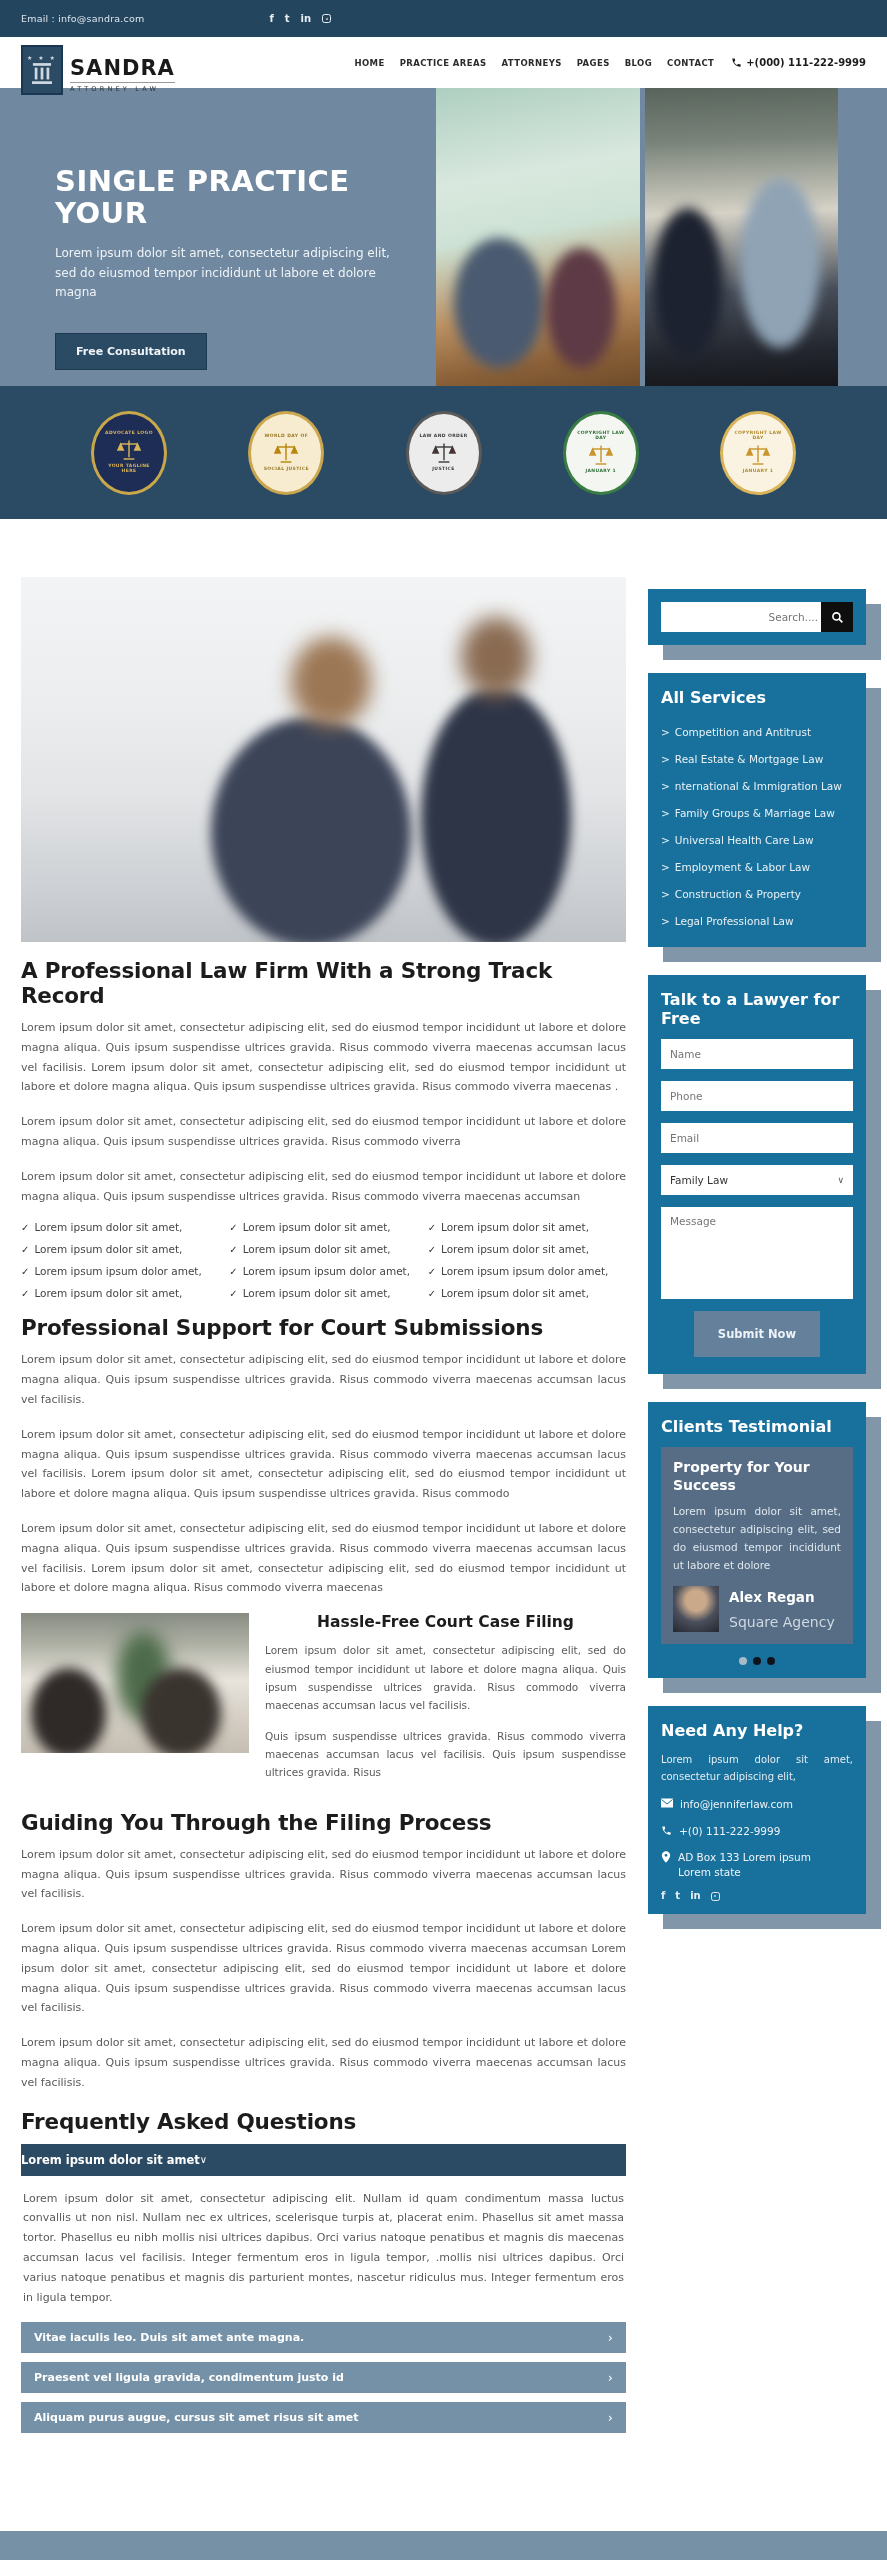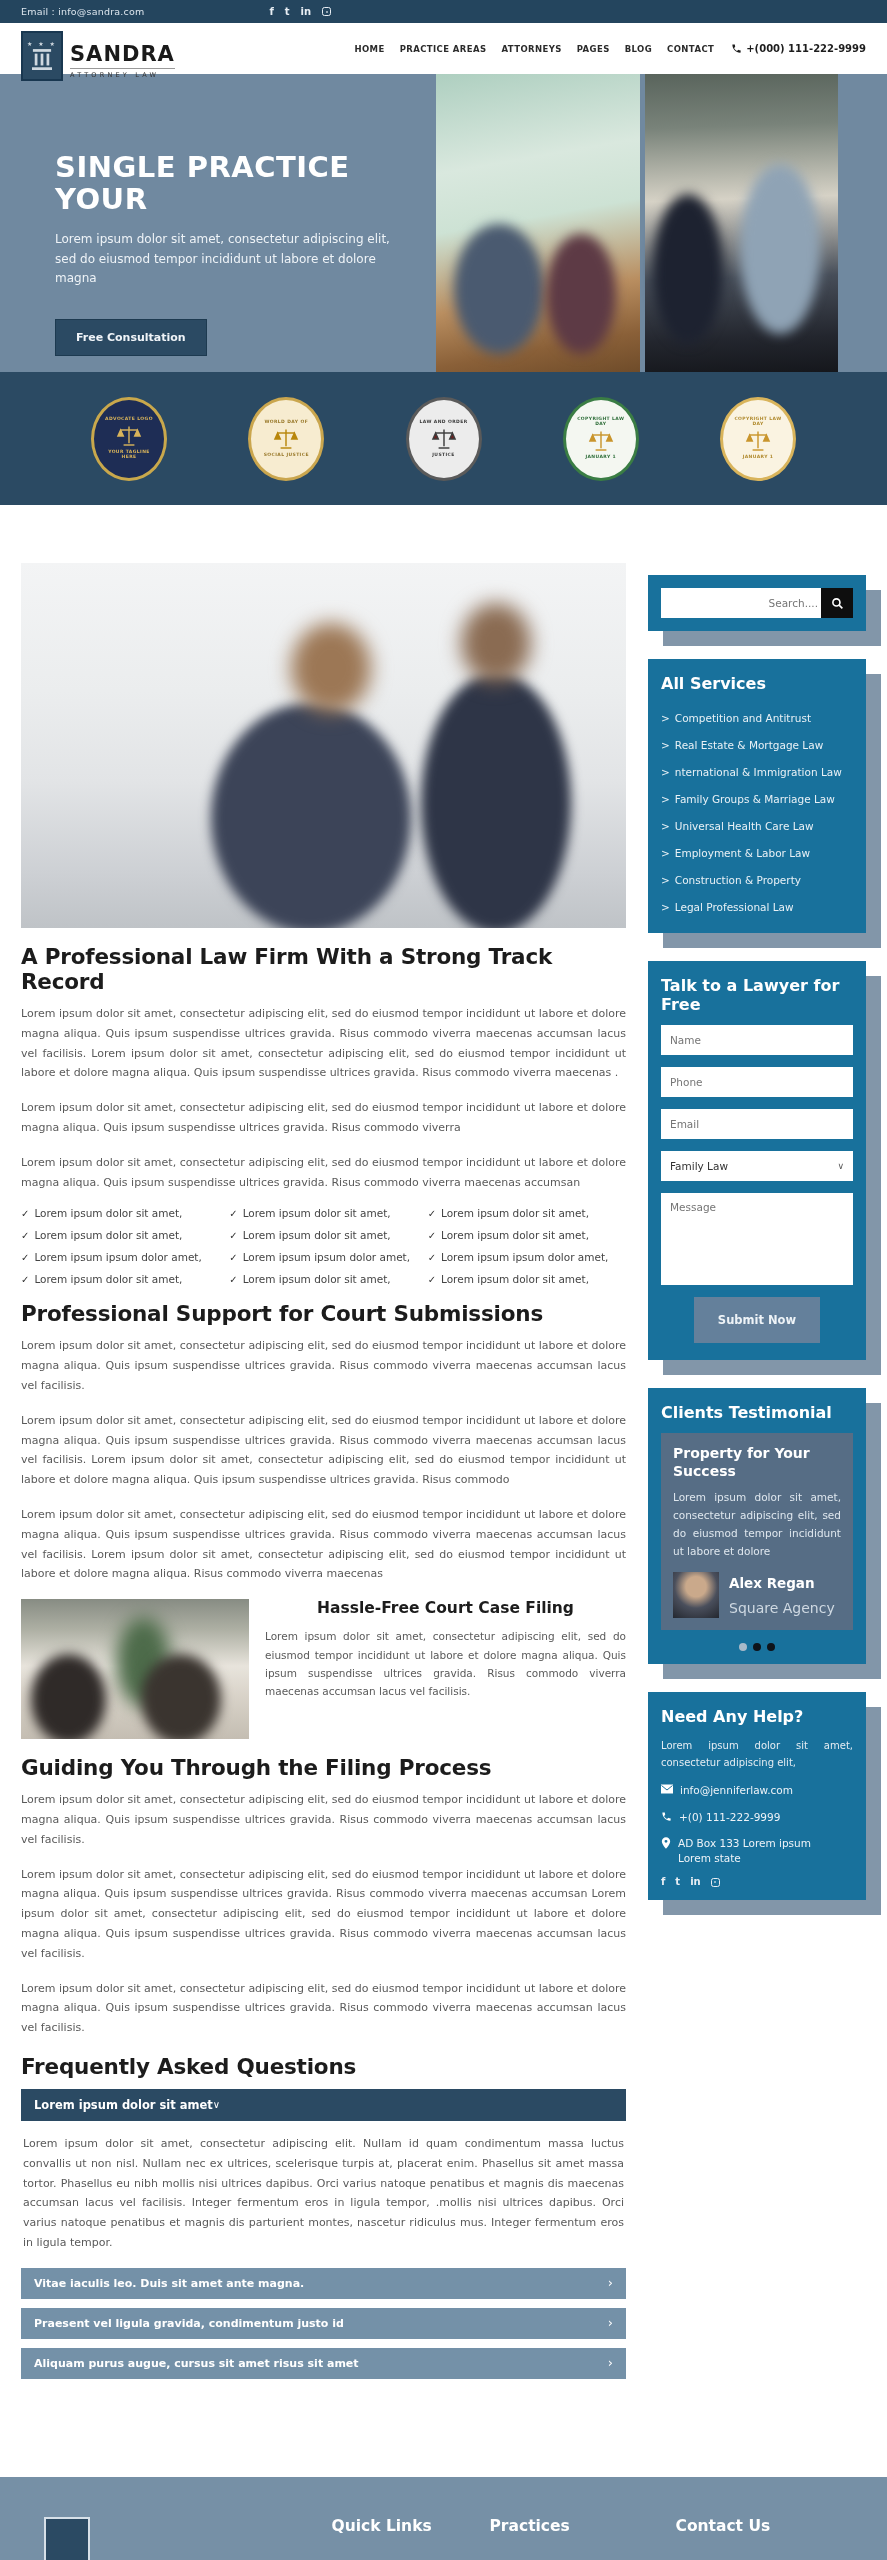--- a/index.html
+++ b/index.html
@@ -1,21 +1,21 @@
 <!DOCTYPE html>
 <html><head>
 <meta charset="utf-8">
 <style>
   * { box-sizing: border-box; margin: 0; padding: 0; }
   body { width: 887px; background: #fff; font-family: "DejaVu Sans", "Liberation Sans", sans-serif; color: #5a5a5a; }
   .container { width: 845px; margin: 0 auto; }
 
   
   .topbar { background: #24455e; color: #dde6ee; }
-  .topbar .container { display: flex; align-items: center; height: 23px; font-size: 9.5px; }
+  .topbar .container { display: flex; align-items: center; height: 37px; font-size: 9.5px; }
   .topbar-email { letter-spacing: .2px; }
   .topbar-social { display: flex; gap: 11px; margin-left: 125px; align-items: center; }
   .si { color: #e8eef4; font-size: 10px; font-weight: bold; cursor: pointer; line-height: 1; }
   .ig-box { width: 9px; height: 9px; border: 1px solid #e8eef4; border-radius: 2.5px; position: relative; cursor: pointer; }
   .ig-box i { position: absolute; left: 2.5px; top: 2.5px; width: 2px; height: 2px; border: 1px solid #e8eef4; border-radius: 50%; }
 
   
   .header { background: #fff; height: 51px; position: relative; z-index: 5; }
   .header .container { display: flex; align-items: center; height: 100%; }
   .logo-wrap { display: flex; align-items: flex-end; gap: 7px; position: relative; top: 7px; }
@@ -64,21 +64,21 @@
   .check-item { font-size: 10.5px; color: #444; display: flex; gap: 5px; align-items: baseline; }
   .check-item .chk { color: #333; font-size: 10px; }
 
   .filing { display: flex; gap: 16px; margin: 4px 0 10px; }
   .filing-img { width: 228px; height: 140px; flex: none; background: linear-gradient(180deg, #878c83 0%, #aeb0a4 22%, #e8e4dc 48%, #d8d2c8 70%, #c4bdb2 100%); position: relative; overflow: hidden; }
   .filing-content { flex: 1; }
   .filing-content h3 { font-size: 15.5px; font-weight: bold; color: #1c1c1c; text-align: center; margin-bottom: 10px; }
   .filing-content p { font-size: 10.5px; line-height: 1.75; text-align: justify; margin-bottom: 12px; }
 
   
-  .faq-open-header { background: #2b4a63; color: #fff; display: flex; align-items: center; padding: 9px 13px; font-size: 11.5px; font-weight: bold; cursor: pointer; margin-top: 4px; }
+  .faq-open-header { background: #2b4a63; color: #fff; display: flex; align-items: center; padding: 9px 0; font-size: 11.5px; font-weight: bold; cursor: pointer; margin-top: 4px; }
   .faq-chev { font-size: 10px; font-weight: normal; }
   .faq-body { padding: 13px 2px 6px; }
   .faq-body p { font-size: 11px; line-height: 1.8; text-align: justify; color: #5a5a5a; }
   .faq-item { background: #7491a8; color: #fff; display: flex; justify-content: space-between; align-items: center; padding: 9px 13px; font-size: 11px; font-weight: bold; cursor: pointer; margin-top: 9px; }
   .faq-item .faq-chev { font-size: 13px; line-height: .8; }
 
   
   .panel { background: #18719c; padding: 13px; box-shadow: 15px 15px 0 0 #8296a9; margin-bottom: 28px; }
   .search-row { display: flex; }
   .search-input { flex: 1; height: 30px; border: none; padding: 0 3px; font-size: 10.5px; font-family: inherit; color: #333; outline: none; text-align: right; }
@@ -319,20 +319,21 @@
 
     <div class="filing">
       <div class="filing-img">
         <div class="blob" style="left:95px;top:18px;width:55px;height:90px;background:#4d6b4a;filter:blur(9px);"></div>
         <div class="blob" style="left:10px;top:55px;width:75px;height:90px;background:#2f2a28;"></div>
         <div class="blob" style="left:120px;top:55px;width:80px;height:90px;background:#3a342f;"></div>
       </div>
       <div class="filing-content">
         <h3>Hassle-Free Court Case Filing</h3>
         <p>Lorem ipsum dolor sit amet, consectetur adipiscing elit, sed do eiusmod tempor incididunt ut labore et dolore magna aliqua. Quis ipsum suspendisse ultrices gravida. Risus commodo viverra maecenas accumsan lacus vel facilisis.</p>
+        <p>Quis ipsum suspendisse ultrices gravida. Risus commodo viverra maecenas accumsan lacus vel facilisis. Quis ipsum suspendisse ultrices gravida. Risus</p>
       </div>
     </div>
 
     <h2 class="sec">Guiding You Through the Filing Process</h2>
     <p class="body">Lorem ipsum dolor sit amet, consectetur adipiscing elit, sed do eiusmod tempor incididunt ut labore et dolore magna aliqua. Quis ipsum suspendisse ultrices gravida. Risus commodo viverra maecenas accumsan lacus vel facilisis.</p>
     <p class="body">Lorem ipsum dolor sit amet, consectetur adipiscing elit, sed do eiusmod tempor incididunt ut labore et dolore magna aliqua. Quis ipsum suspendisse ultrices gravida. Risus commodo viverra maecenas accumsan Lorem ipsum dolor sit amet, consectetur adipiscing elit, sed do eiusmod tempor incididunt ut labore et dolore magna aliqua. Quis ipsum suspendisse ultrices gravida. Risus commodo viverra maecenas accumsan lacus vel facilisis.</p>
     <p class="body">Lorem ipsum dolor sit amet, consectetur adipiscing elit, sed do eiusmod tempor incididunt ut labore et dolore magna aliqua. Quis ipsum suspendisse ultrices gravida. Risus commodo viverra maecenas accumsan lacus vel facilisis.</p>
 
     <h2 class="sec">Frequently Asked Questions</h2>
     <div class="faq-open-header">

